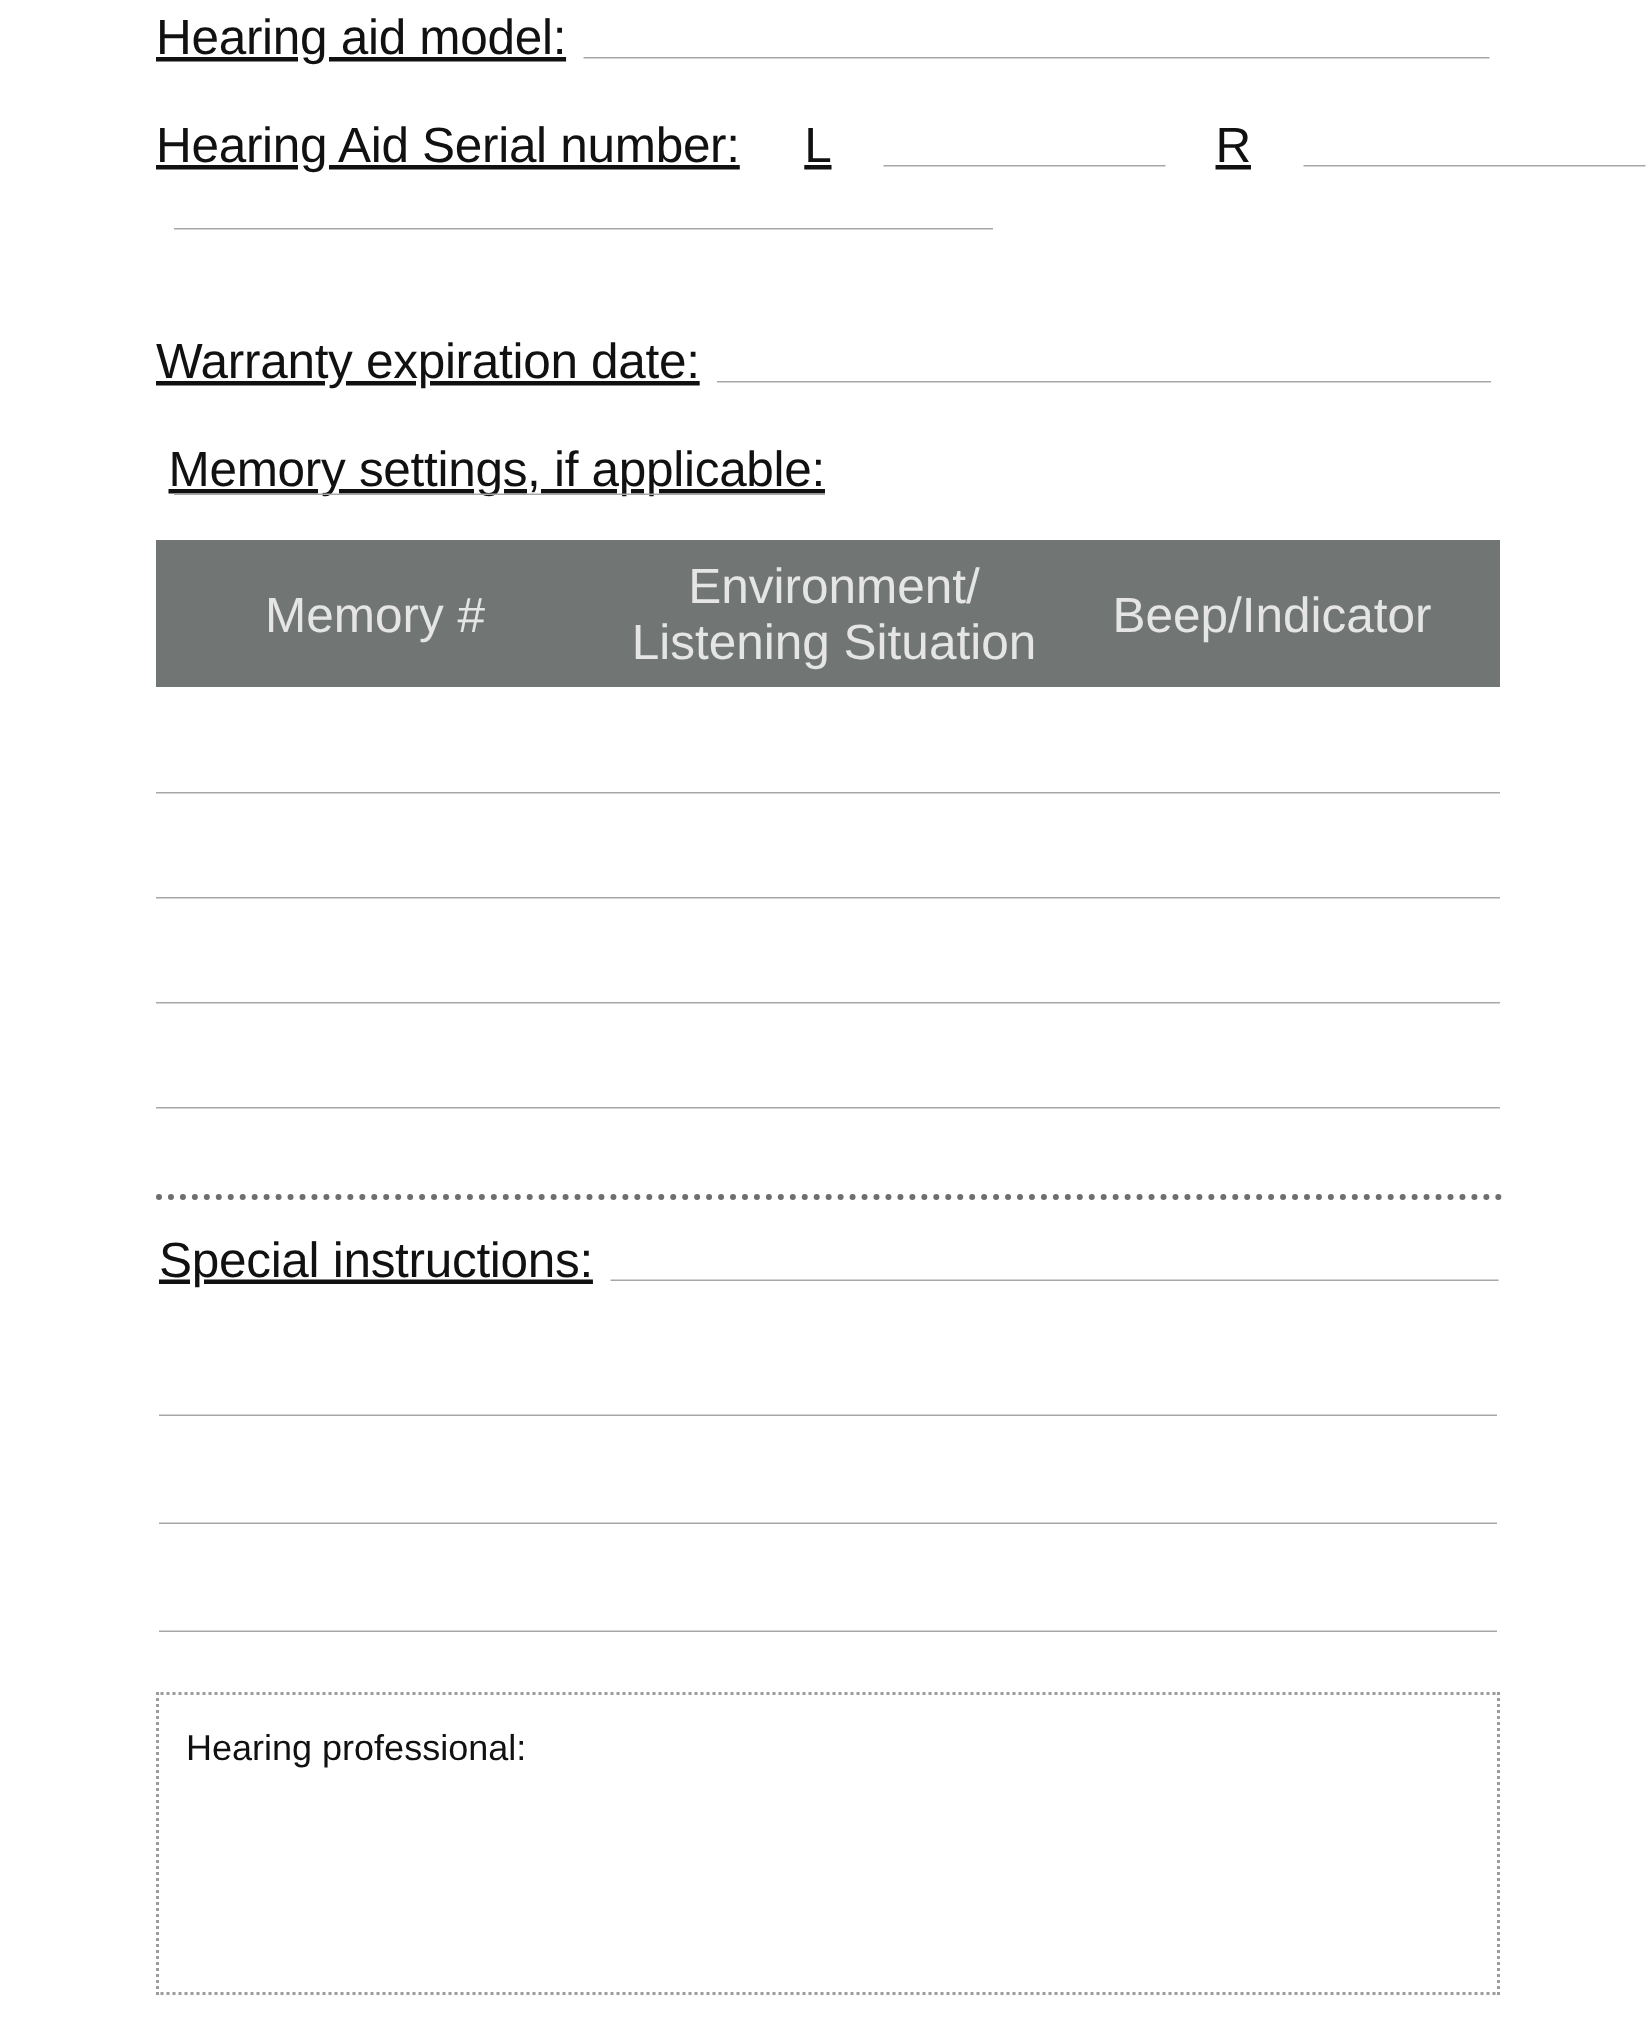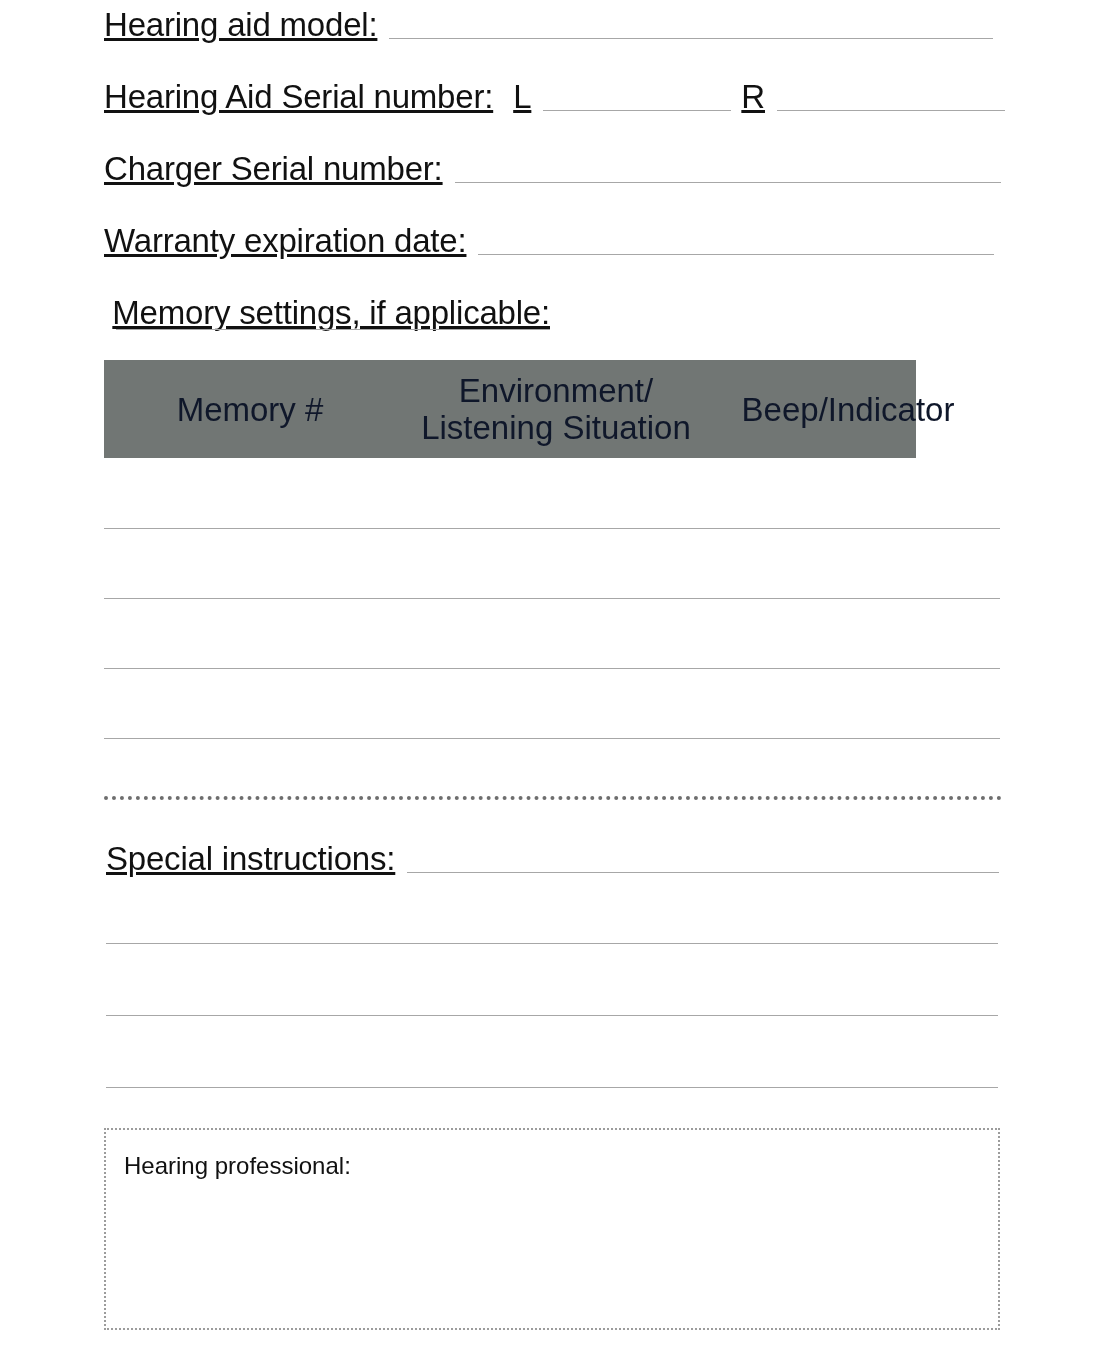--- a/index.html
+++ b/index.html
@@ -1,47 +1,46 @@
 <!DOCTYPE html>
 <html><head>
 <meta charset="utf-8">
 <style>
   html, body { margin:0; padding:0; background:#ffffff; }
   body { width:1100px; height:1346px; position:relative; overflow:hidden;
          font-family:"Liberation Sans", sans-serif; color:#111; }
   .row { position:absolute; left:104px; display:flex; align-items:flex-end; font-size:33px; line-height:1;text-decoration:underline; }
   .label { white-space:pre; letter-spacing:-0.2px; }
   .line { border-bottom:1.5px solid #a7a7a7; height:0; margin-left:12px; margin-bottom:2px; }
-  .thead { position:absolute; left:104px; top:360px; width:812px; height:98px; background:#717674;
-           color:#0f172a; font-size:33px; }
+  .thead { position:absolute; left:104px; top:360px; width:896px; height:98px; background:#717674;
+           color:#e5e5e5; font-size:33px; }
   .th { position:absolute; text-align:center; line-height:37px; }
   .hline { position:absolute; left:104px; width:896px; border-top:1.5px solid #a7a7a7; }
   .dotline { position:absolute; left:104px; width:898px; top:796px; border-top:4px dotted #6e6e6e; }
   .sline { position:absolute; left:106px; width:892px; border-top:1.5px solid #a7a7a7; }
   .probox { position:absolute; left:104px; top:1128px; width:892px; height:198px; border:2px dotted #9c9c9c; }
   .protext { position:absolute; left:18px; top:22px; font-size:24px; }
 </style>
 </head>
 <body>
 
 <div class="row" style="top:8px;">
   <span class="label">Hearing aid model:</span>
   <span class="line" style="width:604px;"></span>
 </div>
 
-<div class="row" style="top:80px;">
+<div class="row" style="top:80px;gap:23px;">
   <span class="label">Hearing Aid Serial number:</span>
   <span class="label" style="margin-left:20px;">L</span>
   <span class="line" style="width:188px;"></span>
   <span class="label" style="margin-left:10px;">R</span>
   <span class="line" style="width:228px;"></span>
 </div>
 
 <div class="row" style="top:152px;">
-  <span class="label">Charger Serial number:</span>
   <span class="line" style="width:546px;"></span>
 </div>
 
 <div class="row" style="top:224px;">
   <span class="label">Warranty expiration date:</span>
   <span class="line" style="width:516px;"></span>
 </div>
 
 <div class="row" style="top:296px;flex-direction:column;">
   <span class="label">Memory settings, if applicable:</span>
@@ -57,21 +56,21 @@
   <div class="th" style="left:622px; width:244px; top:31px;">Beep/Indicator</div>
 </div>
 
 <div class="hline" style="top:528px;"></div>
 <div class="hline" style="top:598px;"></div>
 <div class="hline" style="top:668px;"></div>
 <div class="hline" style="top:738px;"></div>
 
 <div class="dotline"></div>
 
-<div class="row" style="top:842px; left:106px;">
+<div class="row" style="top:823px; left:106px;">
   <span class="label">Special instructions:</span>
   <span class="line" style="width:592px;"></span>
 </div>
 <div class="sline" style="top:943px;"></div>
 <div class="sline" style="top:1015px;"></div>
 <div class="sline" style="top:1087px;"></div>
 
 <div class="probox">
   <div class="protext">Hearing professional:</div>
 </div>

